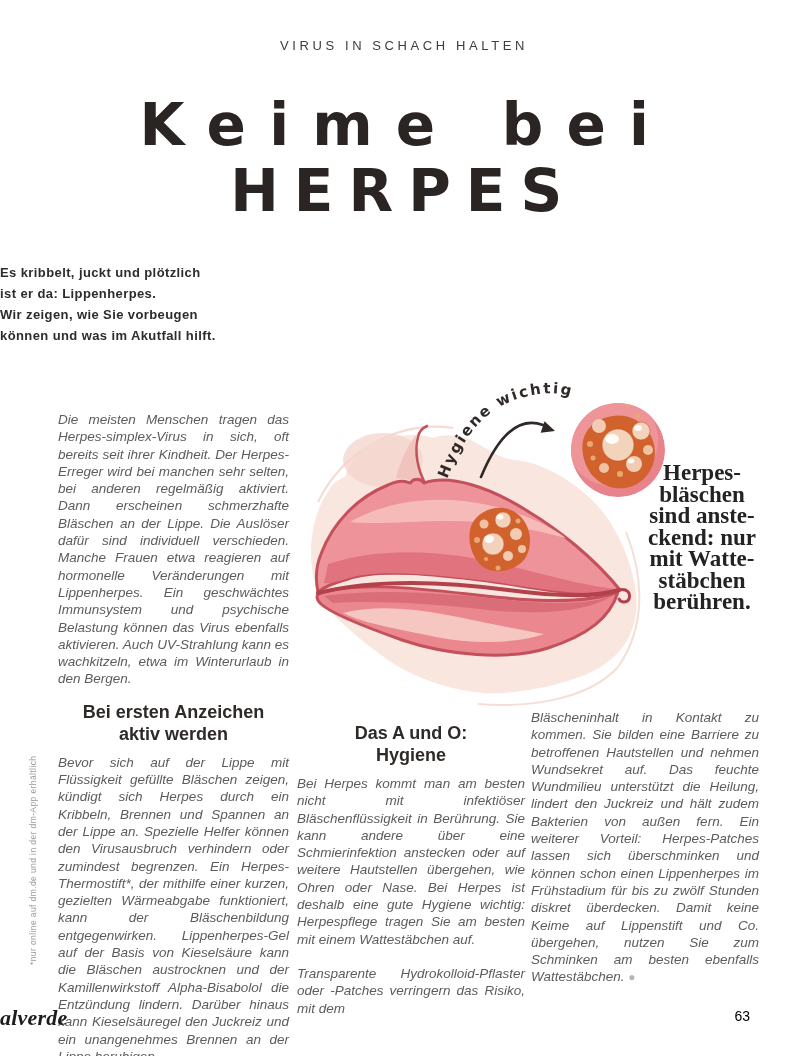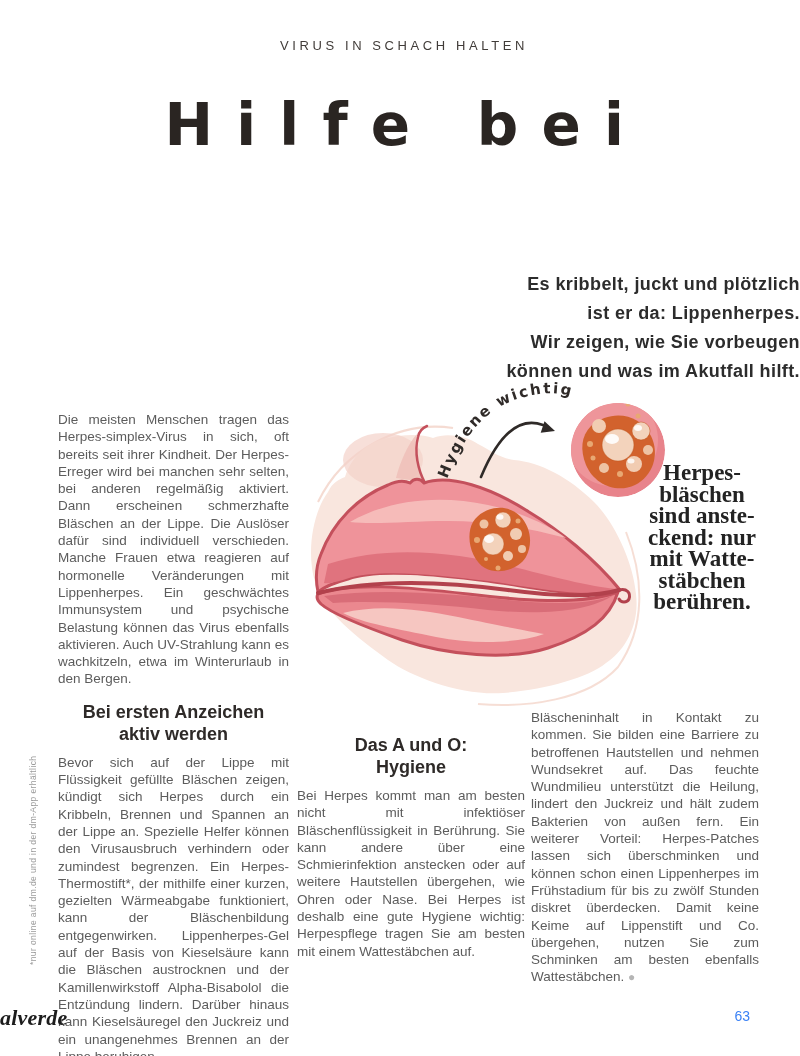--- a/index.html
+++ b/index.html
@@ -12,28 +12,28 @@
   .kicker{
     top:38px;left:8px;right:0;text-align:center;
     font-size:13px;font-weight:500;letter-spacing:3.6px;color:#413c39;
   }
   .title{top:92px;left:0;right:0;text-align:center;color:#2a2522;
     font-family:"DejaVu Sans","Liberation Sans",sans-serif;font-weight:700;}
   .title-line1{font-size:58px;line-height:66px;letter-spacing:.40em;text-indent:.20em;}
   .title-line2{font-size:58px;line-height:66px;letter-spacing:.26em;text-indent:.13em;}
 
   .intro{
-    top:270px;left:0;right:0;text-align:right;white-space:pre-line;
-    font-size:18px;font-weight:700;line-height:1.62;letter-spacing:.4px;color:#2c2c2c;
+    top:262px;left:0;right:0;text-align:left;white-space:pre-line;
+    font-size:13px;font-weight:700;line-height:1.62;letter-spacing:.4px;color:#2c2c2c;
   }
 
   .bodycol{font-size:13.5px;line-height:17.3px;color:#5c5c5c;text-align:justify;}
-  .bodycol p{margin:0;}
+  .bodycol p{margin:0;font-style:italic;}
   .col-left{left:58px;top:411px;width:231px;}
-  .col-mid{left:297px;top:722px;width:228px;margin-top:12px;}
+  .col-mid{left:297px;top:722px;width:228px;}
   .col-right{left:531px;top:709px;width:228px;}
   .subhead{
     text-align:center;font-weight:700;color:#2e2a28;font-size:18px;
     line-height:22px;white-space:pre-line;margin:13px 0 9px 0;
   }
   .subhead.first{margin-top:0;}
   .para-gap{margin-top:17px !important;}
   .end-dot{color:#b5b5b5;font-size:12px;}
 
   .caption{
@@ -52,29 +52,30 @@
 
   .footer-center{
     top:1005px;left:0;right:0;display:flex;justify-content:center;
     align-items:baseline;gap:16px;flex-direction:column;
   }
   .mag-logo{
     font-family:"Liberation Serif",serif;font-style:italic;font-weight:700;
     font-size:22px;color:#1c1c1c;letter-spacing:.2px;
   }
   .issue{font-size:13.5px;font-weight:700;letter-spacing:2.2px;color:#262626;margin-top:20px;}
-  .page-num{right:50px;top:1008px;font-size:14px;color:#3b82f6;}
+  .page-num{right:50px;top:1008px;font-size:14px;color:#000000;}
 </style>
 </head>
 <body>
 
 <div class="abs kicker">VIRUS IN SCHACH HALTEN</div>
 
 <div class="abs title">
-  <div class="title-line1">Hilfe bei</div>
+  <div class="title-line1">Keime bei</div>
+  <div class="title-line2">HERPES</div>
 </div>
 
 <div class="abs intro">Es kribbelt, juckt und plötzlich
 ist er da: Lippenherpes.
 Wir zeigen, wie Sie vorbeugen
 können und was im Akutfall hilft.</div>
 
 <svg class="abs illu" viewBox="0 0 385 335" xmlns="http://www.w3.org/2000/svg">
   <defs>
     <clipPath id="magclip">
@@ -177,20 +178,21 @@
   <p>Die meisten Menschen tragen das Herpes-simplex-Virus in sich, oft bereits seit ihrer Kindheit. Der Herpes-Erreger wird bei manchen sehr selten, bei anderen regelmäßig aktiviert. Dann erscheinen schmerzhafte Bläschen an der Lippe. Die Auslöser dafür sind individuell verschieden. Manche Frauen etwa reagieren auf hormonelle Veränderungen mit Lippenherpes. Ein geschwächtes Immunsystem und psychische Belastung können das Virus ebenfalls aktivieren. Auch UV-Strahlung kann es wachkitzeln, etwa im Winterurlaub in den Bergen.</p>
   <div class="subhead">Bei ersten Anzeichen
 aktiv werden</div>
   <p>Bevor sich auf der Lippe mit Flüssigkeit gefüllte Bläschen zeigen, kündigt sich Herpes durch ein Kribbeln, Brennen und Spannen an der Lippe an. Spezielle Helfer können den Virusausbruch verhindern oder zumindest begrenzen. Ein Herpes-Thermostift*, der mithilfe einer kurzen, gezielten Wärmeabgabe funktioniert, kann der Bläschenbildung entgegenwirken. Lippenherpes-Gel auf der Basis von Kieselsäure kann die Bläschen austrocknen und der Kamillenwirkstoff Alpha-Bisabolol die Entzündung lindern. Darüber hinaus kann Kieselsäuregel den Juckreiz und ein unangenehmes Brennen an der Lippe beruhigen.</p>
 </div>
 
 <div class="abs bodycol col-mid" lang="de">
   <div class="subhead first">Das A und O:
 Hygiene</div>
   <p>Bei Herpes kommt man am besten nicht mit infektiöser Bläschenflüssigkeit in Berührung. Sie kann andere über eine Schmierinfektion anstecken oder auf weitere Hautstellen übergehen, wie Ohren oder Nase. Bei Herpes ist deshalb eine gute Hygiene wichtig: Herpespflege tragen Sie am besten mit einem Wattestäbchen auf.</p>
+  <p class="para-gap">Transparente Hydrokolloid-Pflaster oder -Patches verringern das Risiko, mit dem</p>
 </div>
 
 <div class="abs bodycol col-right" lang="de">
   <p><span>Bläscheninhalt in Kontakt zu kommen. Sie bilden eine Barriere zu betroffenen Hautstellen und nehmen Wundsekret auf. Das feuchte Wundmilieu unterstützt die Heilung, lindert den Juckreiz und hält zudem Bakterien von außen fern. Ein weiterer Vorteil: Herpes-Patches lassen sich überschminken und können schon einen Lippenherpes im Frühstadium für bis zu zwölf Stunden diskret überdecken. Damit keine Keime auf Lippenstift und Co. übergehen, nutzen Sie zum Schminken am besten ebenfalls Wattestäbchen. </span><span class="end-dot">●</span></p>
 </div>
 
 <div class="abs sidenote">*nur online auf dm.de und in der dm-App erhältlich</div>
 
 <div class="abs footer-center">
   <span class="mag-logo">alverde</span>

